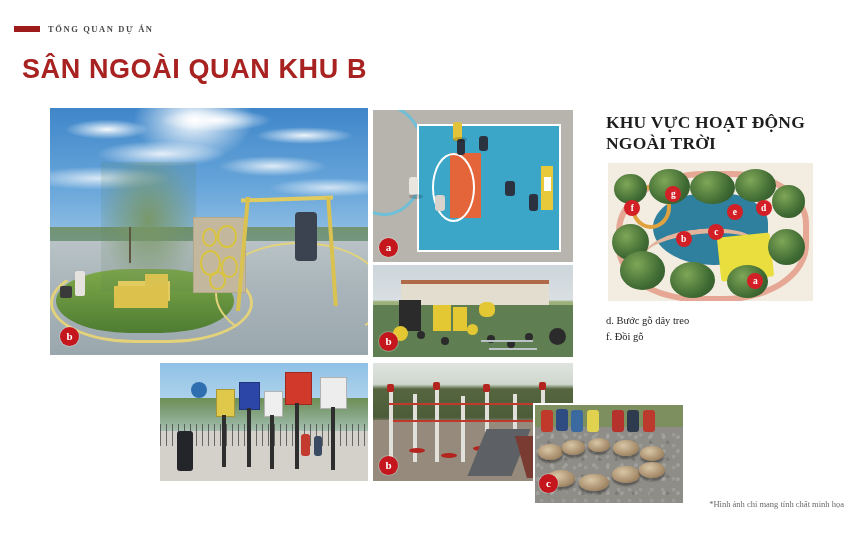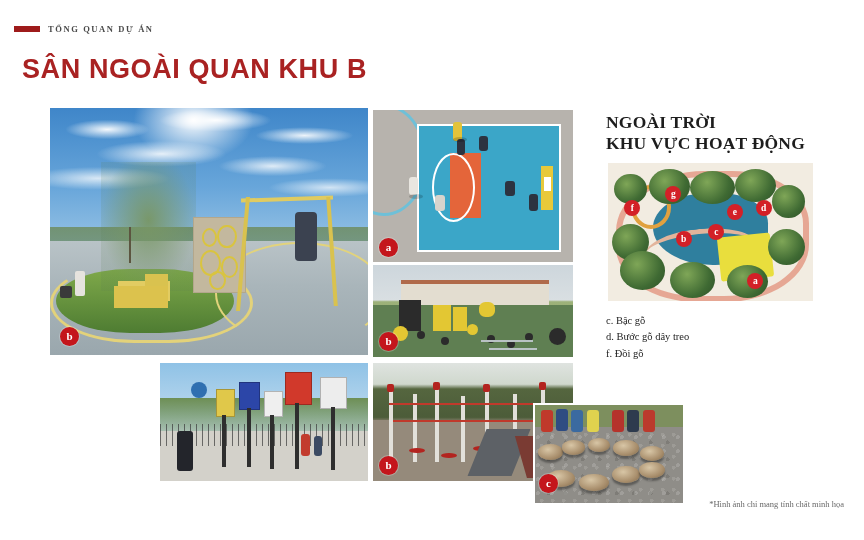--- a/index.html
+++ b/index.html
@@ -324,22 +324,22 @@
     <span class="stump" style="left:53%;top:36%;width:17%;height:16%;"></span>
     <span class="stump" style="left:71%;top:42%;width:16%;height:15%;"></span>
     <span class="stump" style="left:8%;top:66%;width:19%;height:18%;"></span>
     <span class="stump" style="left:30%;top:70%;width:20%;height:18%;"></span>
     <span class="stump" style="left:52%;top:62%;width:19%;height:18%;"></span>
     <span class="stump" style="left:70%;top:58%;width:18%;height:17%;"></span>
     <div class="marker" style="left:4px;bottom:10px;">c</div>
   </div>
 
   <div class="sp-title">
+    <div>KHU VỰC HOẠT ĐỘNG</div>
     <div>NGOÀI TRỜI</div>
-    <div>KHU VỰC HOẠT ĐỘNG</div>
   </div>
 
   <div id="siteplan">
     <div class="base"></div>
     <div class="road outer"></div>
     <div class="water"></div>
     <div class="path"></div>
     <div class="court"></div>
     <div class="ring"></div>
     <span class="tree" style="left:3%;top:8%;width:16%;height:22%;"></span>
@@ -357,21 +357,20 @@
     <span class="sp-marker" style="left:33%;top:49%;">b</span>
     <span class="sp-marker" style="left:49%;top:44%;">c</span>
     <span class="sp-marker" style="left:72%;top:27%;">d</span>
     <span class="sp-marker" style="left:58%;top:30%;">e</span>
     <span class="sp-marker" style="left:8%;top:27%;">f</span>
     <span class="sp-marker" style="left:28%;top:17%;">g</span>
   </div>
 
   <div class="legend">
     <ul>
-      <li>c. Bậc gỗ</li>
       <li>d. Bước gỗ dây treo</li>
       <li>f.  Đồi gỗ</li>
     </ul>
   </div>
 
   <div class="footnote">*Hình ảnh chỉ mang tính chất minh họa</div>
 
 </div>
 
 </body></html>

